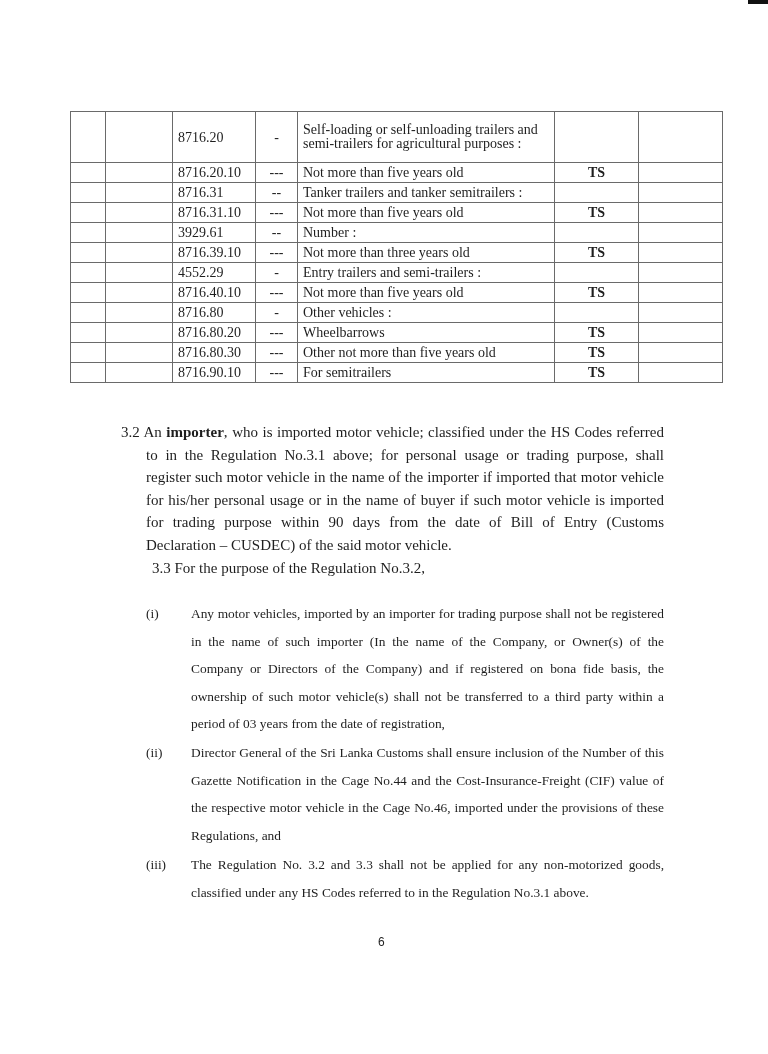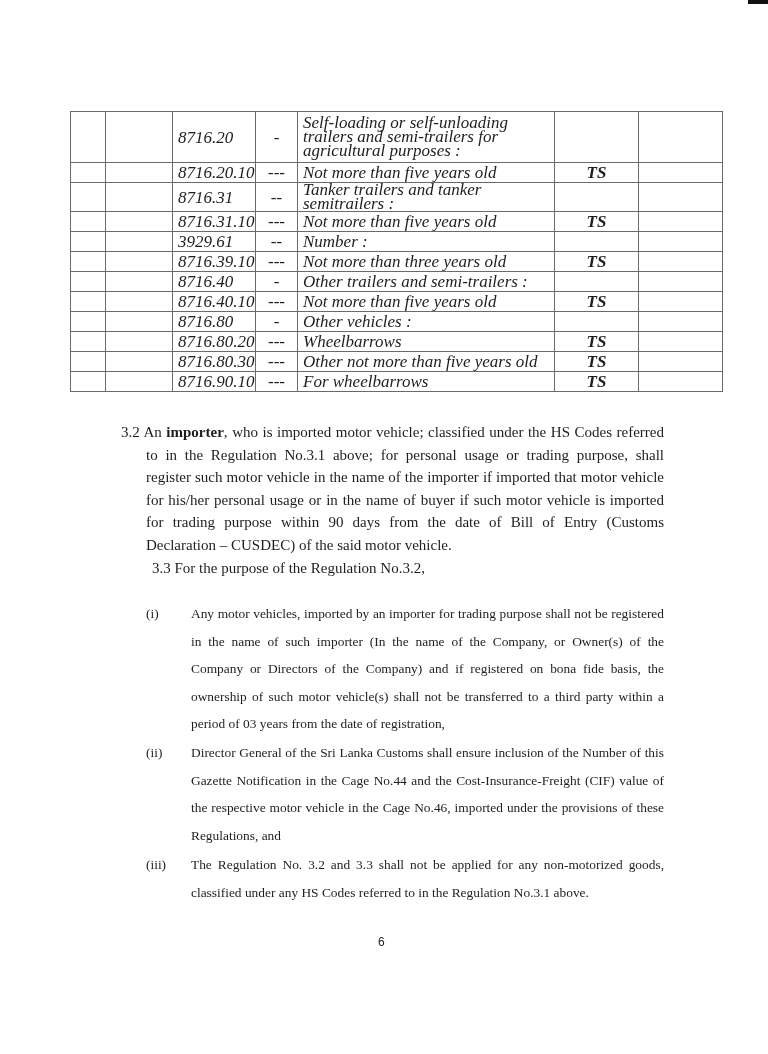--- a/index.html
+++ b/index.html
@@ -3,21 +3,21 @@
 <meta charset="utf-8">
 <style>
   html, body { margin: 0; padding: 0; }
   body {
     width: 768px; height: 1054px; background: #ffffff; position: relative; overflow: hidden;
     font-family: "Liberation Serif", serif; color: #1e1e1e;
   }
   .corner-mark { position: absolute; right: 0; top: 0; width: 20px; height: 4px; background: #111; }
   table.hs {
     position: absolute; left: 70px; top: 111px; width: 652px;
-    border-collapse: collapse; font-size: 17px; table-layout: fixed; font-style: italic;
+    border-collapse: collapse; font-size: 14px; table-layout: fixed;
   }
   table.hs td { border: 1px solid #6a6a6a; padding: 0 5px; height: 19px; line-height: 17px; vertical-align: middle; white-space: nowrap; }
   table.hs tr.first td { height: 50px; }
   table.hs td.desc { white-space: normal; line-height: 14px; }
   table.hs td.dash { text-align: center; }
   table.hs td.ts { text-align: center; font-weight: bold; margin-top: 44px; }
   .para { position: absolute; font-size: 15px; line-height: 22.5px; text-align: justify; }
   .p32 { left: 121px; top: 421px; width: 543px; }
   .p32 .hang { display: block; padding-left: 25px; text-indent: -25px; }
   .p33 { left: 121px; top: 557px; margin-left: 31px; }
@@ -95,23 +95,23 @@
         <td></td>
         <td>8716.39.10</td>
         <td class="dash">---</td>
         <td class="desc">Not more than three years old</td>
         <td class="ts">TS</td>
         <td></td>
       </tr>
       <tr>
         <td></td>
         <td></td>
-        <td>8716.40</td>
+        <td>4552.29</td>
         <td class="dash">-</td>
-        <td class="desc">Other trailers and semi-trailers :</td>
+        <td class="desc">Entry trailers and semi-trailers :</td>
         <td class="ts"></td>
         <td></td>
       </tr>
       <tr>
         <td></td>
         <td></td>
         <td>8716.40.10</td>
         <td class="dash">---</td>
         <td class="desc">Not more than five years old</td>
         <td class="ts">TS</td>
@@ -142,21 +142,21 @@
         <td class="dash">---</td>
         <td class="desc">Other not more than five years old</td>
         <td class="ts">TS</td>
         <td></td>
       </tr>
       <tr>
         <td></td>
         <td></td>
         <td>8716.90.10</td>
         <td class="dash">---</td>
-        <td class="desc">For wheelbarrows</td>
+        <td class="desc">For semitrailers</td>
         <td class="ts">TS</td>
         <td></td>
       </tr>
     </tbody>
 </table>
 
 <div class="para p32">
   <span class="hang">
     <span>3.2</span>
     <span>An</span>

